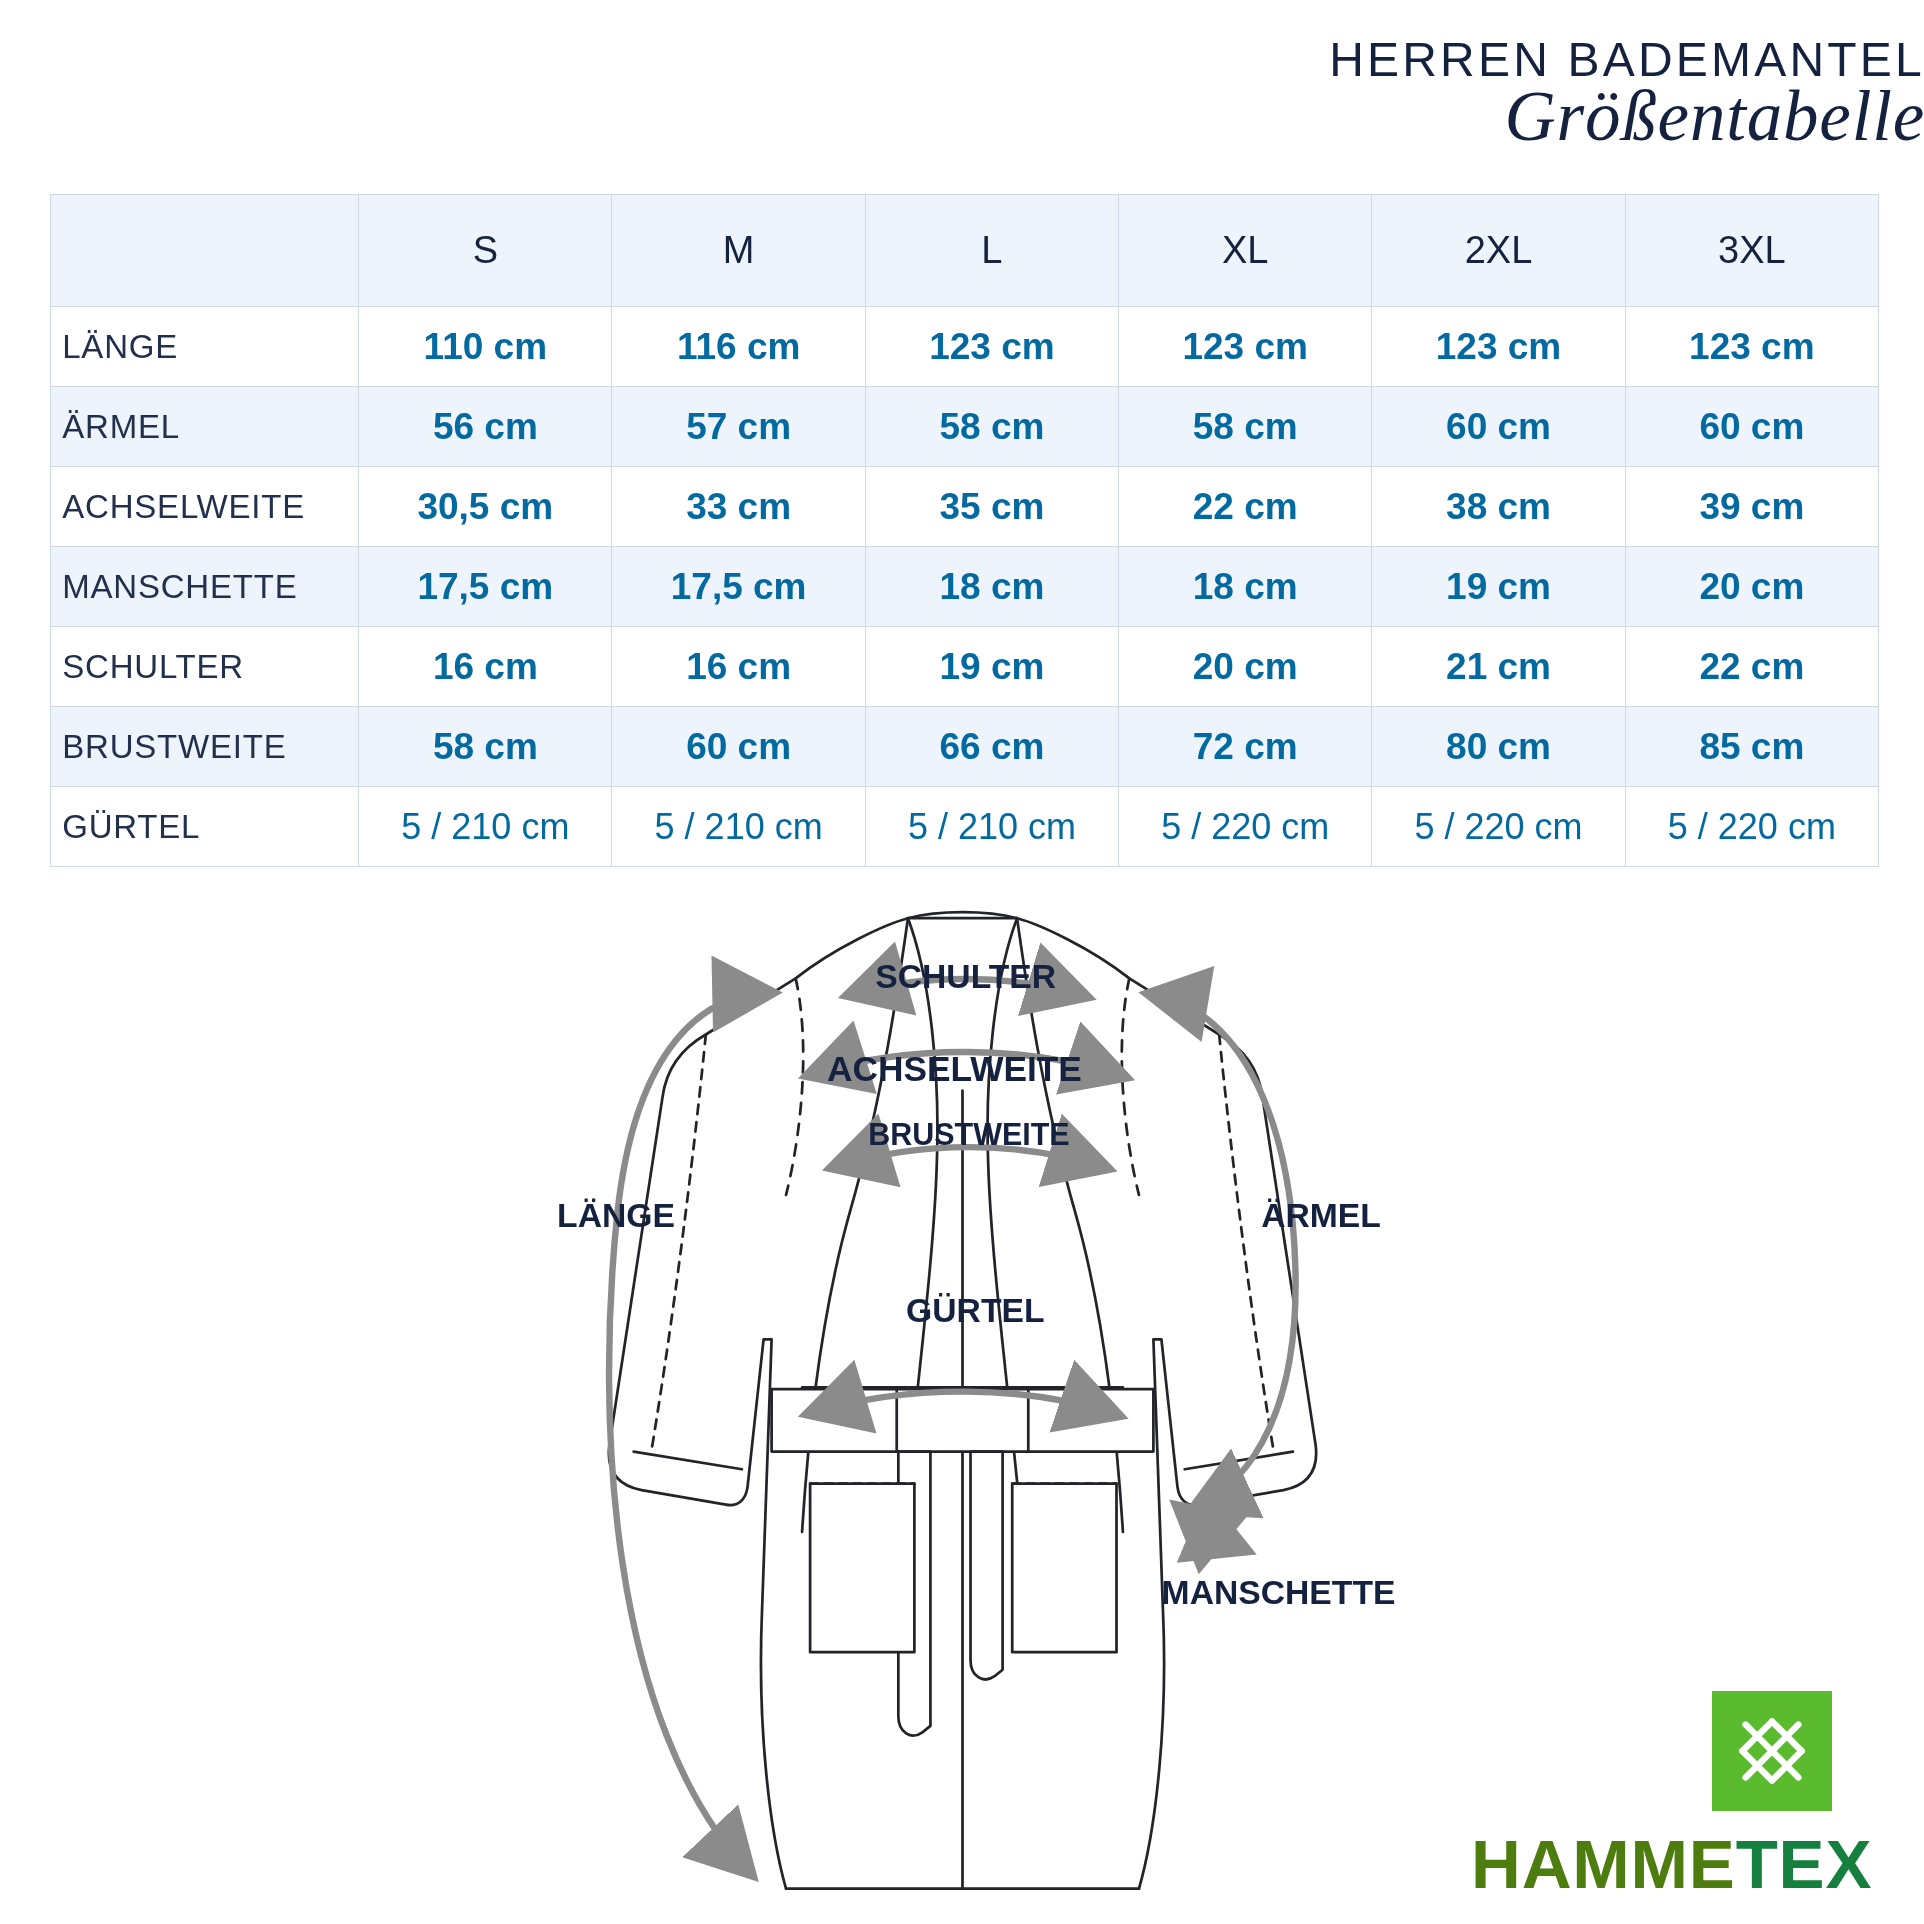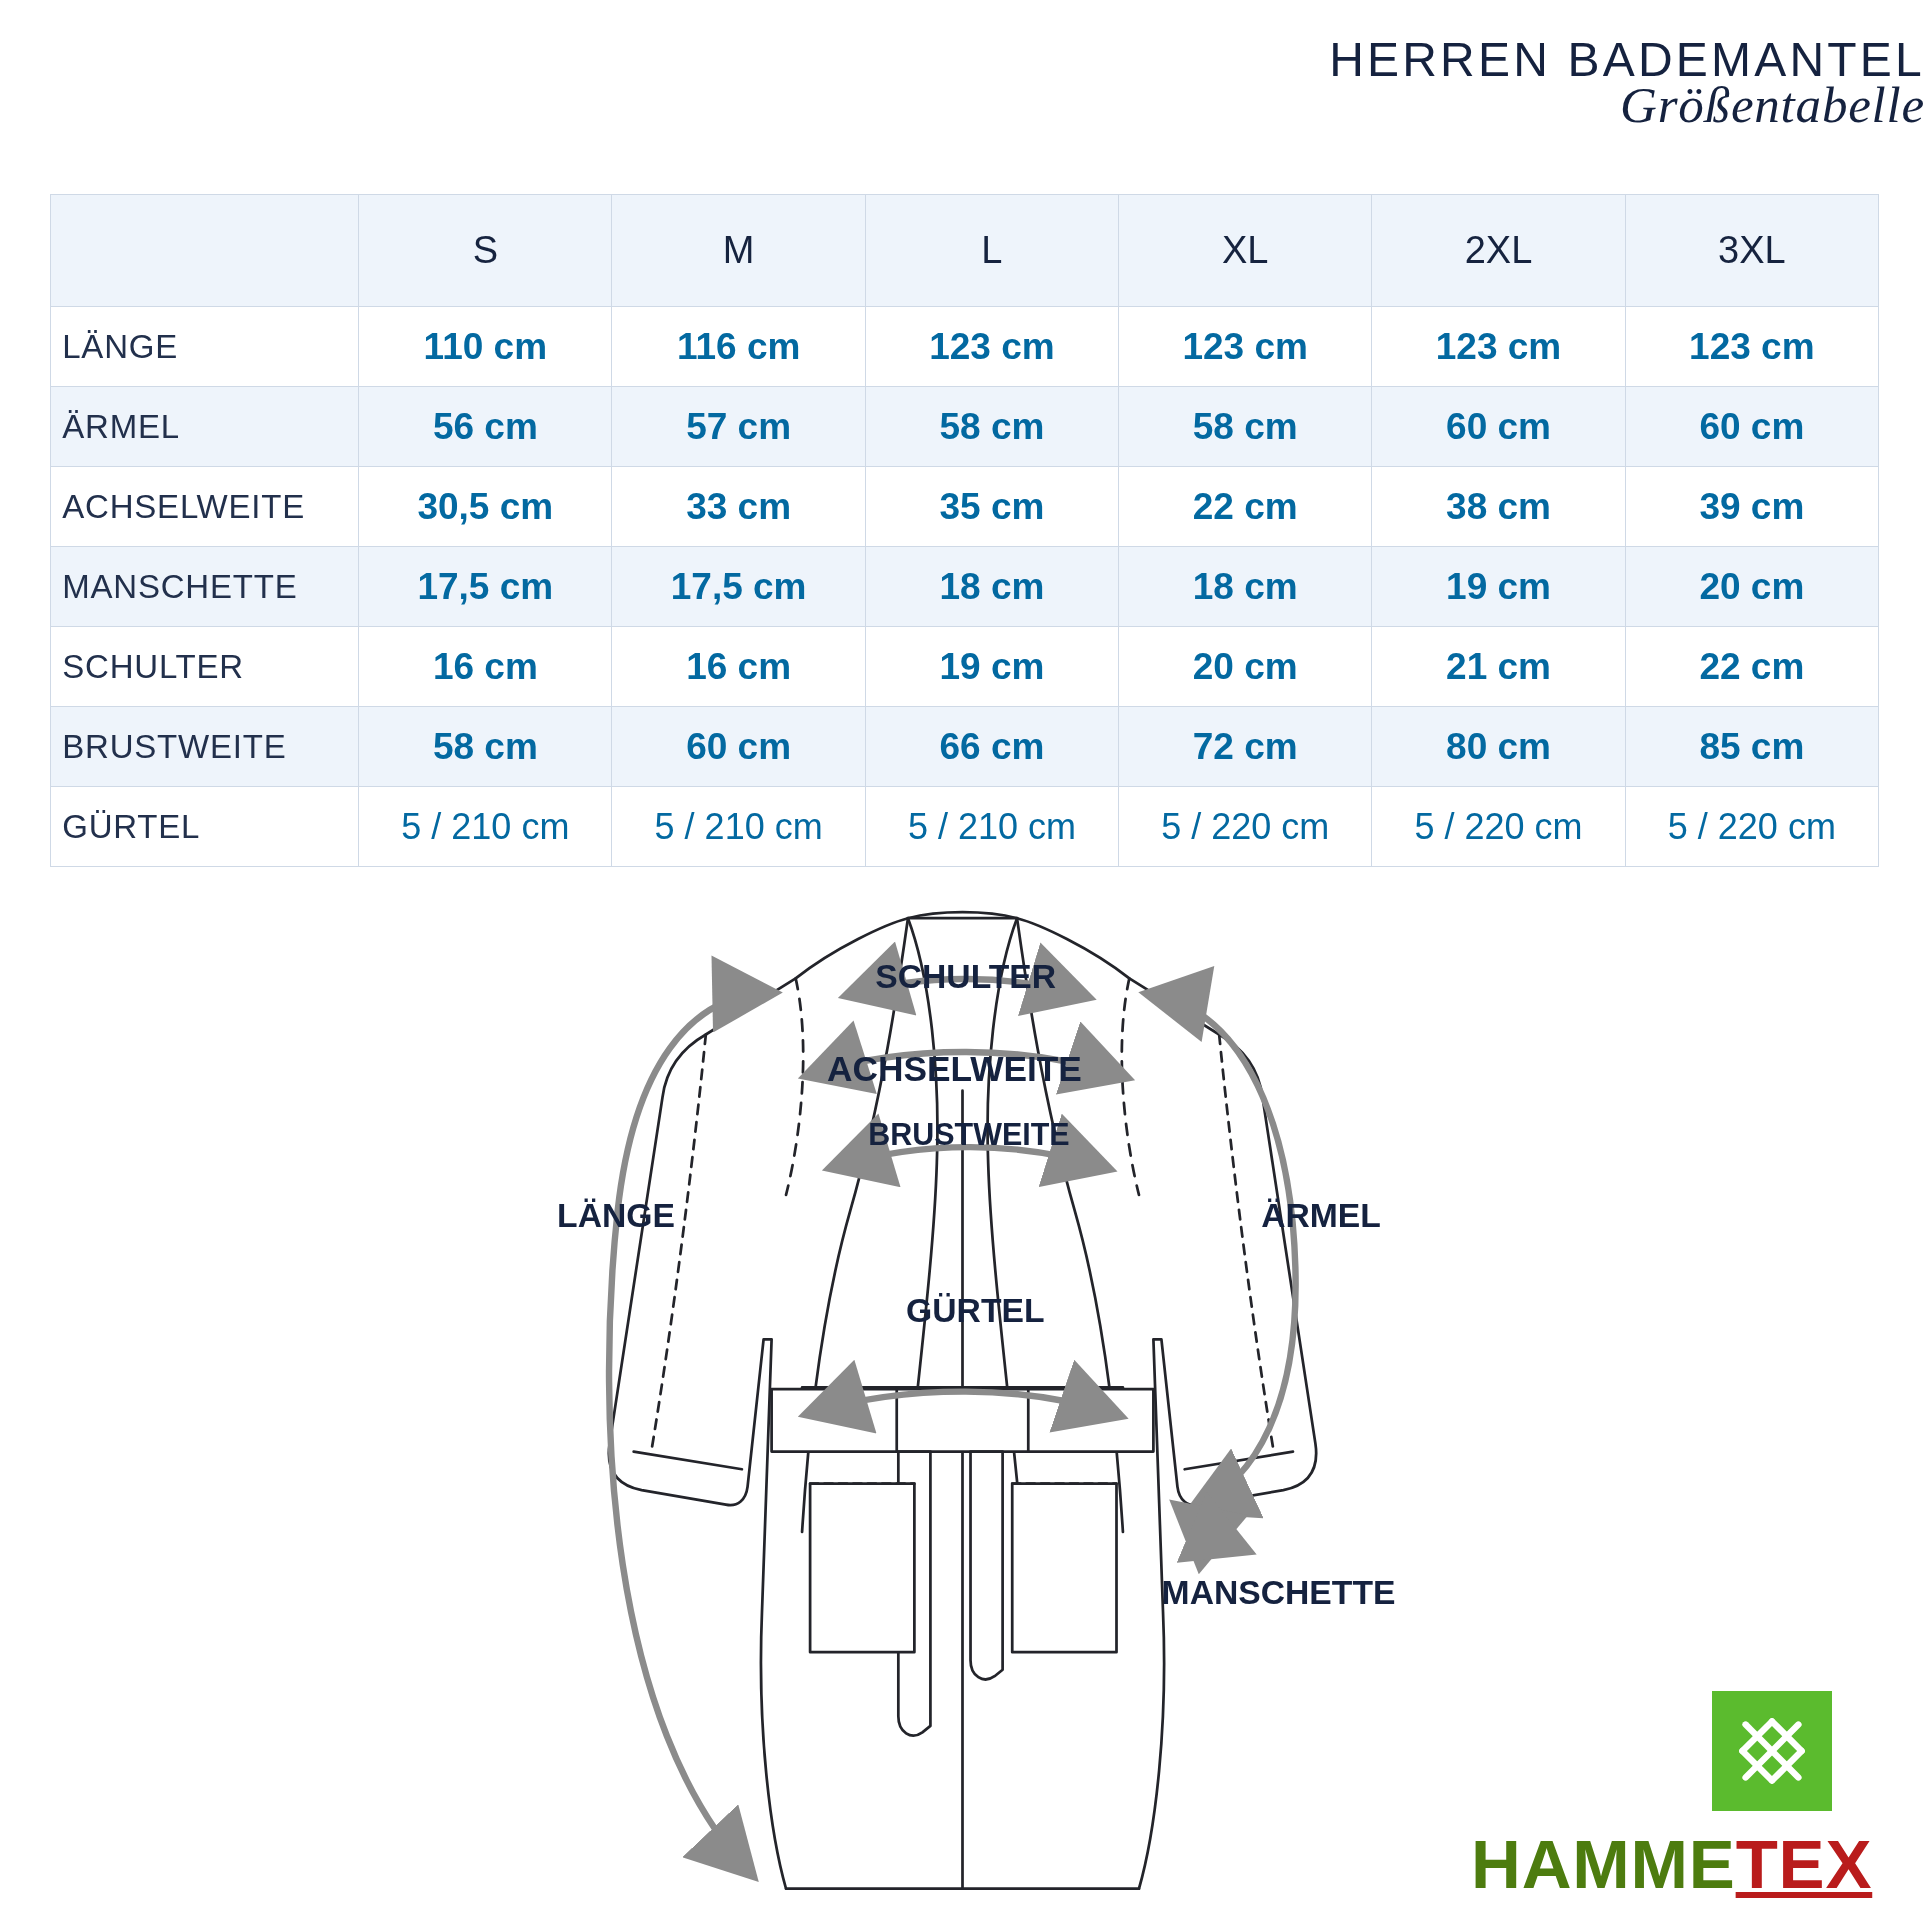--- a/index.html
+++ b/index.html
@@ -24,21 +24,21 @@
   .header .line1 {
     font-family: "Liberation Sans", sans-serif;
     font-size: 48px;
     letter-spacing: 3.2px;
     color: #15223f;
     font-weight: 400;
   }
   .header .line2 {
     font-family: "Liberation Serif", serif;
     font-style: italic;
-    font-size: 51px;
+    font-size: 71px;
     color: #15223f;
     margin-top: -11.2px;
     letter-spacing: 0.8px;
   }
 
   
   .table-wrap {
     position: absolute;
     left: 50px;
     top: 194px;
@@ -120,21 +120,21 @@
     position: relative;
   }
   .logo .mark svg { position: absolute; left: 0; top: 0; }
   .logo .word {
     font-size: 69px;
     font-weight: 700;
     letter-spacing: 0.8px;
     color: #2a3a86;
     white-space: nowrap;
   }
-  .logo .word .tex { color: #b91c1c; text-decoration: underline; }
+  .logo .word .tex { color: #15803d; }
   .logo .word .hamme { color: #4d7c0f; margin-top: 40px; }
 </style>
 </head>
 <body>
 
 <div class="header">
   <div class="line1">HERREN BADEMANTEL</div>
   <div class="line2">Größentabelle</div>
 </div>
 

